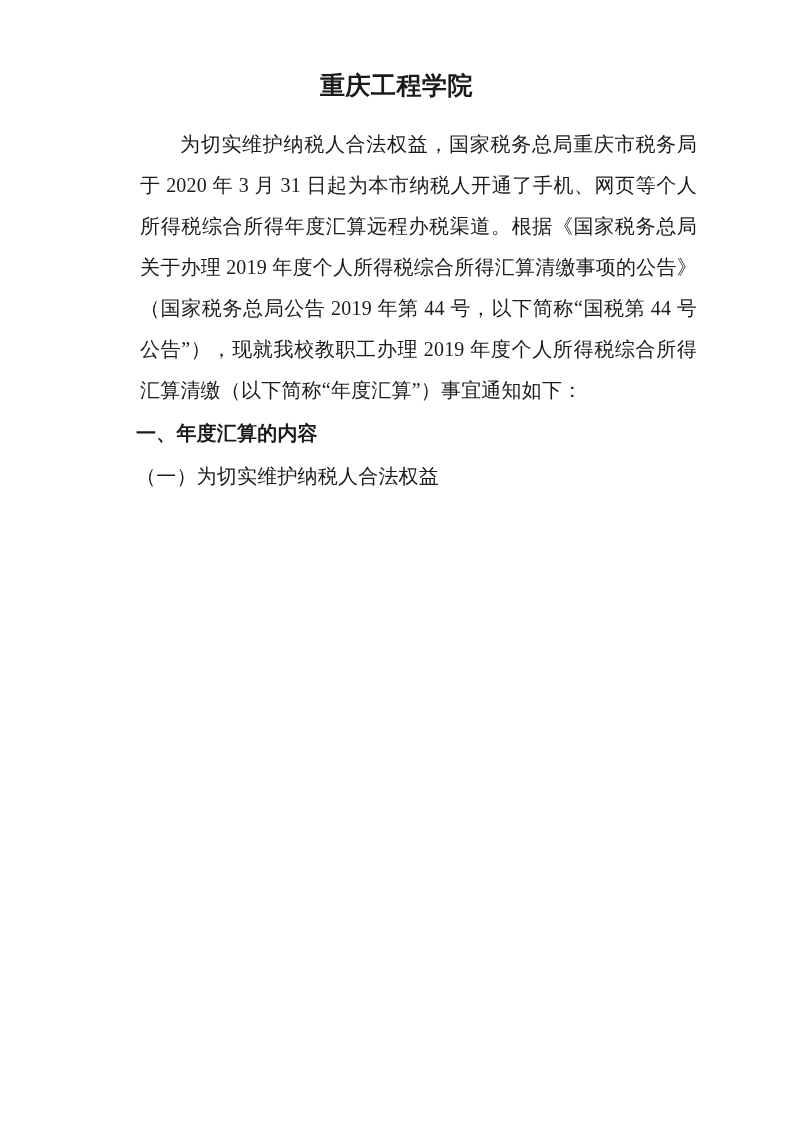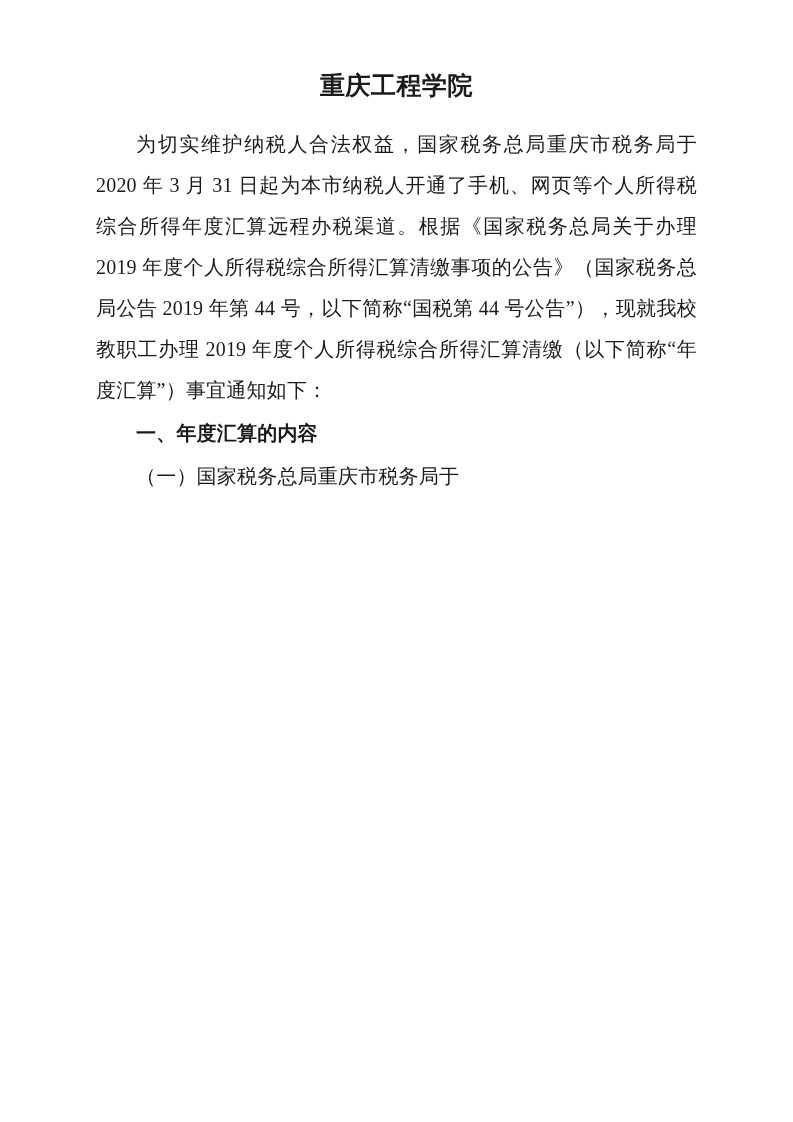--- a/index.html
+++ b/index.html
@@ -41,20 +41,21 @@
     margin: 0 0 2px 0;
     font-size: 20px;
     line-height: 41px;
     text-align: justify;
     text-justify: inter-ideograph;
     text-indent: 2em;
     letter-spacing: 0.2px;
   }
   p.para.justify-full {
     text-align-last: left;
+    margin-left: 44px;
   }
   p.heading {
     margin: 0 0 2px 0;
     font-size: 20px;
     line-height: 41px;
     font-weight: bold;
     text-indent: 2em;
     letter-spacing: 0.2px;
   }
   p.sub {
@@ -70,16 +71,16 @@
 
 <div class="page">
 
   <div class="doc-title">
     <span class="line">重庆工程学院</span>
   </div>
 
   <div class="body-block">
     <p class="para justify-full">为切实维护纳税人合法权益，国家税务总局重庆市税务局于 2020 年 3 月 31 日起为本市纳税人开通了手机、网页等个人所得税综合所得年度汇算远程办税渠道。根据《国家税务总局关于办理 2019 年度个人所得税综合所得汇算清缴事项的公告》（国家税务总局公告 2019 年第 44 号，以下简称“国税第 44 号公告”），现就我校教职工办理 2019 年度个人所得税综合所得汇算清缴（以下简称“年度汇算”）事宜通知如下：</p>
     <p class="heading">一、年度汇算的内容</p>
-    <p class="sub">（一）国家税务总局重庆市税务局于</p>
+    <p class="sub">（一）为切实维护纳税人合法权益</p>
   </div>
 
 </div>
 
 </body></html>

